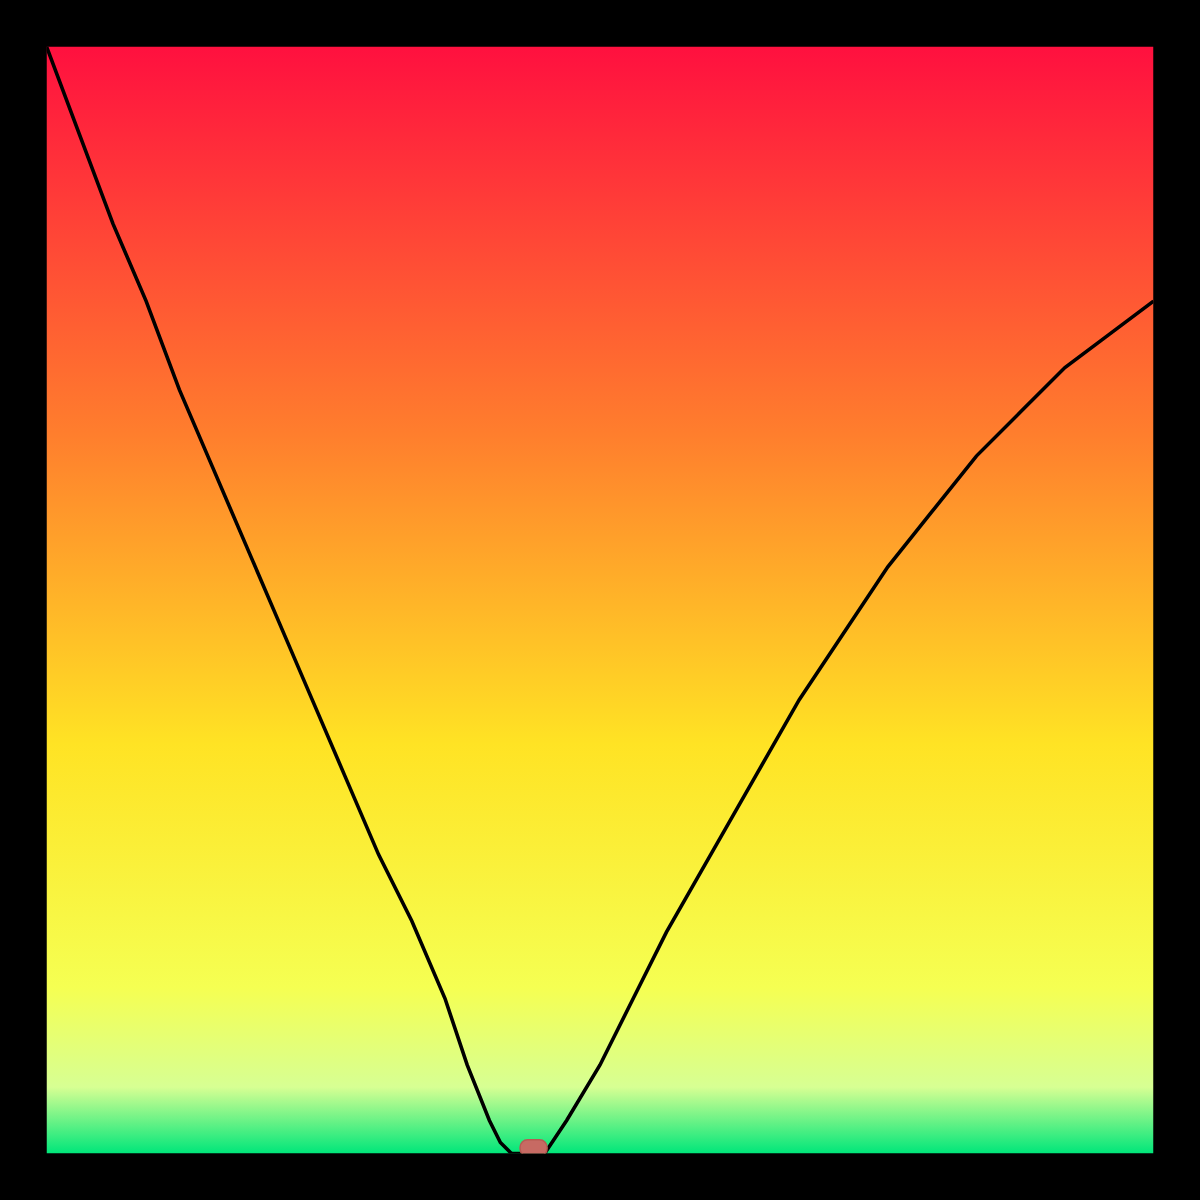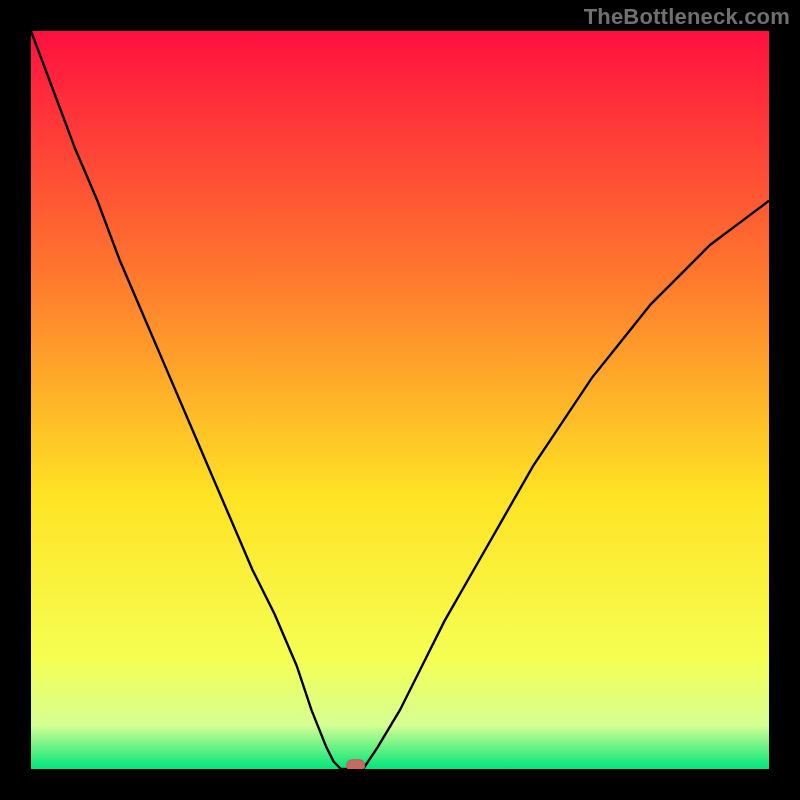--- a/index.html
+++ b/index.html
@@ -37,21 +37,20 @@
   .plot-area svg {
     display: block;
     width: 100%;
     height: 100%;
   }
 </style>
 </head>
 <body>
 
 <div class="frame">
-  <div class="watermark">TheBottleneck.com</div>
 
   <div class="plot-area">
     <svg viewBox="0 0 738 738" preserveAspectRatio="none">
       <defs>
         <linearGradient id="bg-grad" x1="0" y1="0" x2="0" y2="1">
           <stop offset="0%" stop-color="#ff103f"></stop>
           <stop offset="35%" stop-color="#ff7e2d"></stop>
           <stop offset="63%" stop-color="#ffe324"></stop>
           <stop offset="85%" stop-color="#f5ff52"></stop>
           <stop offset="94%" stop-color="#d7ff93"></stop>

